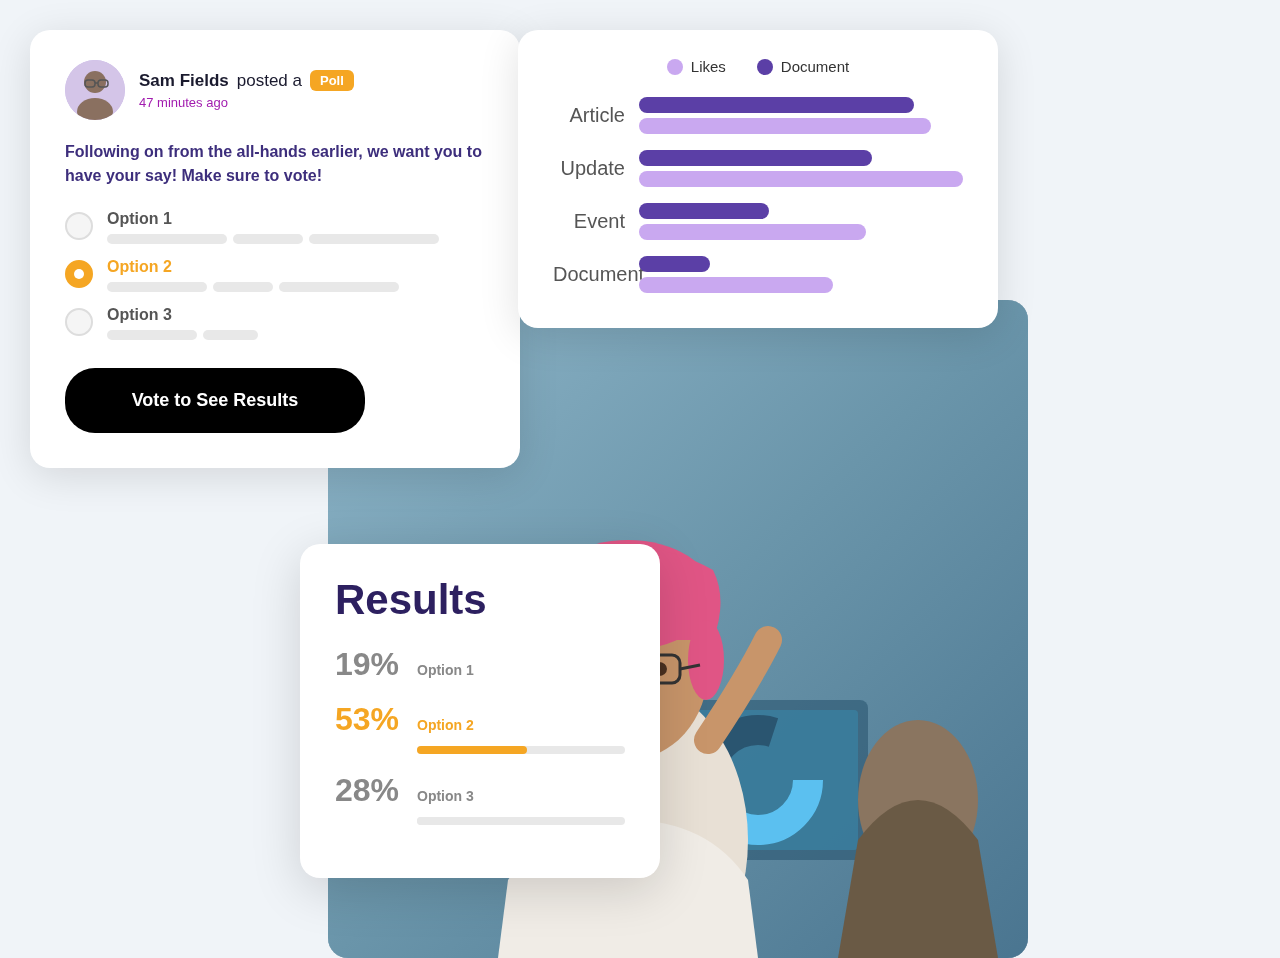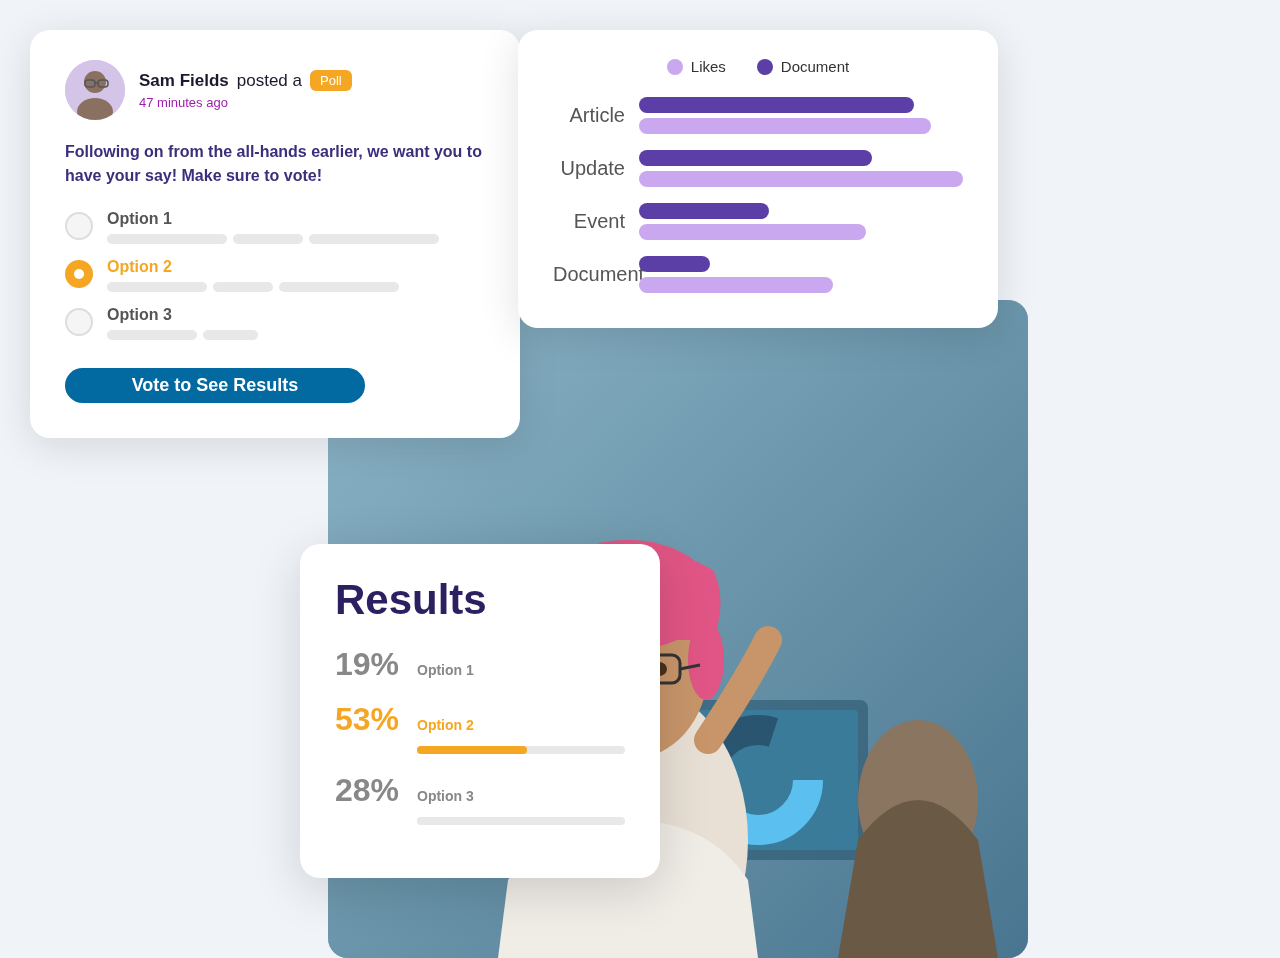--- a/index.html
+++ b/index.html
@@ -71,21 +71,21 @@
     }
 
     .poll-header-name strong {
       font-weight: 700;
     }
 
     .poll-badge {
       background: #f5a623;
       color: #fff;
       font-size: 13px;
-      font-weight: 400;
+      font-weight: 700;
       padding: 3px 10px;
       border-radius: 6px;
     }
 
     .poll-time {
       font-size: 13px;
       color: #a21caf;
     }
 
     .poll-body-text {
@@ -158,25 +158,25 @@
       flex-wrap: wrap;
     }
 
     .option-bar {
       height: 10px;
       border-radius: 5px;
       background: #e8e8e8;
     }
 
     .vote-button {
-      background: #0369a1;
+      background: #000000;
       color: #fff;
       border: none;
       border-radius: 30px;
-      padding: 7px 28px;
+      padding: 22px 28px;
       font-size: 18px;
       font-weight: 700;
       cursor: pointer;
       width: 100%;
       max-width: 300px;
     }
 
     
     .chart-card {
       position: absolute;

